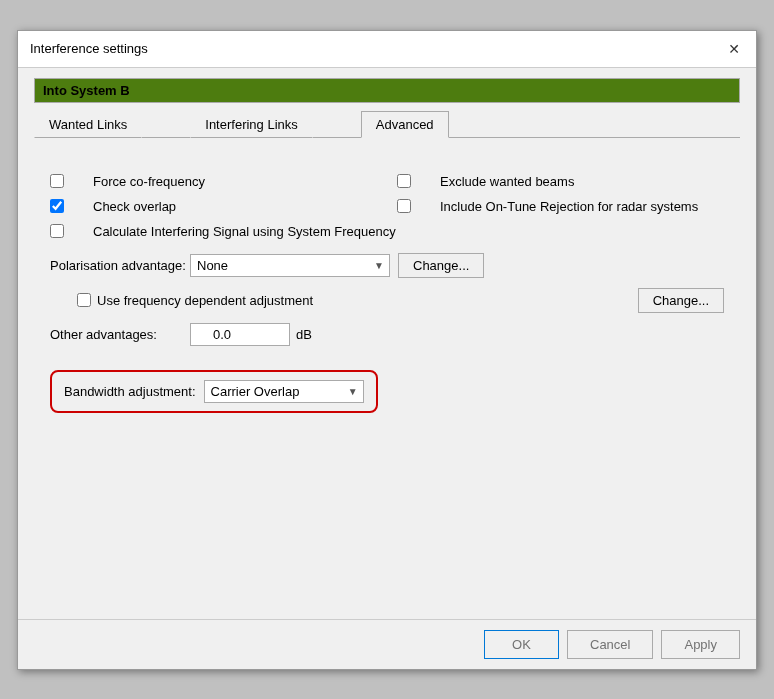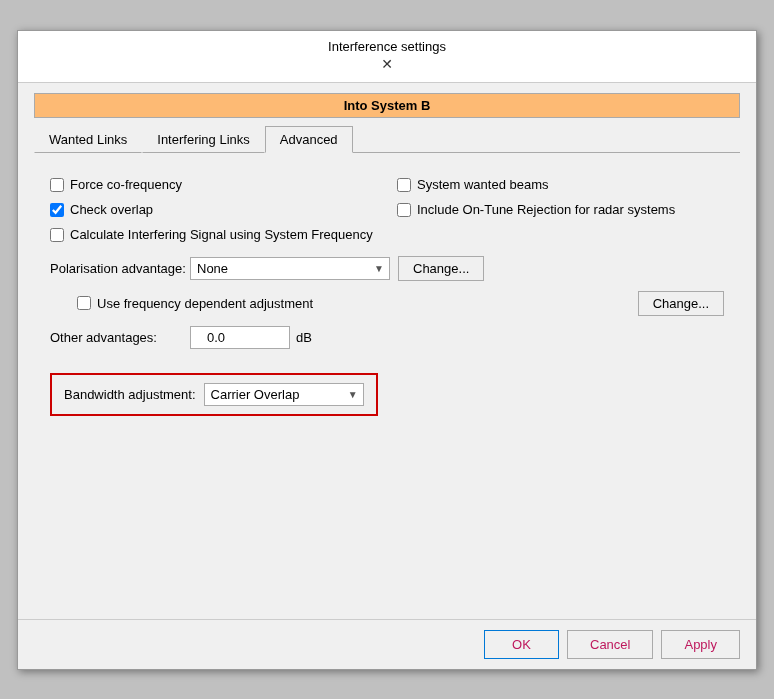--- a/index.html
+++ b/index.html
@@ -22,21 +22,20 @@
       display: flex;
       flex-direction: column;
     }
     .title-bar {
       background: #ffffff;
       border-bottom: 1px solid #ccc;
       padding: 8px 12px;
       display: flex;
       align-items: center;
       justify-content: space-between;
-      flex-direction: column;
     }
     .title-bar-text {
       font-size: 13px;
       font-weight: normal;
       color: #000;
     }
     .close-btn {
       width: 20px;
       height: 20px;
       display: flex;
@@ -48,33 +47,33 @@
       background: none;
       border: none;
     }
     .dialog-body {
       padding: 10px 16px;
       flex: 1;
       display: flex;
       flex-direction: column;
     }
     .section-label {
-      background: #fdba74;
+      background: #4d7c0f;
       border: 1px solid #aaa;
       padding: 4px 8px;
       font-weight: bold;
       font-size: 13px;
       margin-bottom: 8px;
       color: #000;
-      text-align: center;
     }
     .tabs {
       display: flex;
       border-bottom: 1px solid #aaa;
-      margin-bottom: 16px;
+      margin-bottom: 28px;
+      gap: 48px;
     }
     .tab {
       padding: 5px 14px;
       cursor: pointer;
       border: 1px solid transparent;
       margin-bottom: -1px;
       font-size: 13px;
       color: #000;
       background: #f0f0f0;
     }
@@ -86,22 +85,23 @@
     }
     .tab:not(.active) {
       border-bottom: 1px solid #aaa;
     }
     .content-area {
       flex: 1;
       padding: 8px 16px;
     }
     .checkbox-row {
       display: flex;
-      align-items: flex-end;
+      align-items: flex-start;
       margin-bottom: 10px;
+      gap: 23px;
     }
     .checkbox-row input[type="checkbox"] {
       margin-right: 6px;
       width: 14px;
       height: 14px;
     }
     .two-col {
       display: flex;
       gap: 20px;
     }
@@ -146,34 +146,34 @@
       padding: 4px 14px;
       font-size: 13px;
       border: 1px solid #aaa;
       background: #f0f0f0;
       cursor: pointer;
       color: #000;
       margin-left: 8px;
     }
     .input-field {
       font-size: 13px;
-      padding: 3px 16px;
+      padding: 3px 22px;
       border: 1px solid #aaa;
       background: #fff;
       color: #000;
       width: 100px;
     }
     .unit-label {
       margin-left: 6px;
       font-size: 13px;
       color: #000;
     }
     .bandwidth-box {
       border: 2px solid #cc0000;
-      border-radius: 0;
+      border-radius: 8px;
       padding: 8px 12px;
       display: inline-flex;
       align-items: center;
       margin-top: 4px;
       margin-bottom: 4px;
     }
     .bandwidth-label {
       font-size: 13px;
       color: #000;
       margin-right: 8px;
@@ -186,21 +186,21 @@
       gap: 8px;
       border-top: 1px solid #ccc;
       background: #f0f0f0;
     }
     .footer-btn {
       padding: 6px 22px;
       font-size: 13px;
       border: 1px solid #aaa;
       background: #f0f0f0;
       cursor: pointer;
-      color: #be185d;
+      color: #737373;
       min-width: 75px;
     }
     .footer-btn.ok-btn {
       border: 1px solid #0078d7;
     }
   </style>
 </head>
 <body>
 
 <div class="dialog">
@@ -230,21 +230,21 @@
             <span>Force co-frequency</span>
           </div>
           <div class="checkbox-row">
             <input type="checkbox" checked="" style="">
             <span>Check overlap</span>
           </div>
         </div>
         <div class="col" style="flex:1;">
           <div class="checkbox-row">
             <input type="checkbox" style="">
-            <span>System wanted beams</span>
+            <span>Exclude wanted beams</span>
           </div>
           <div class="checkbox-row">
             <input type="checkbox" style="">
             <span>Include On-Tune Rejection for radar systems</span>
           </div>
         </div>
       </div>
 
       
       <div class="checkbox-row" style="margin-bottom:14px;">

